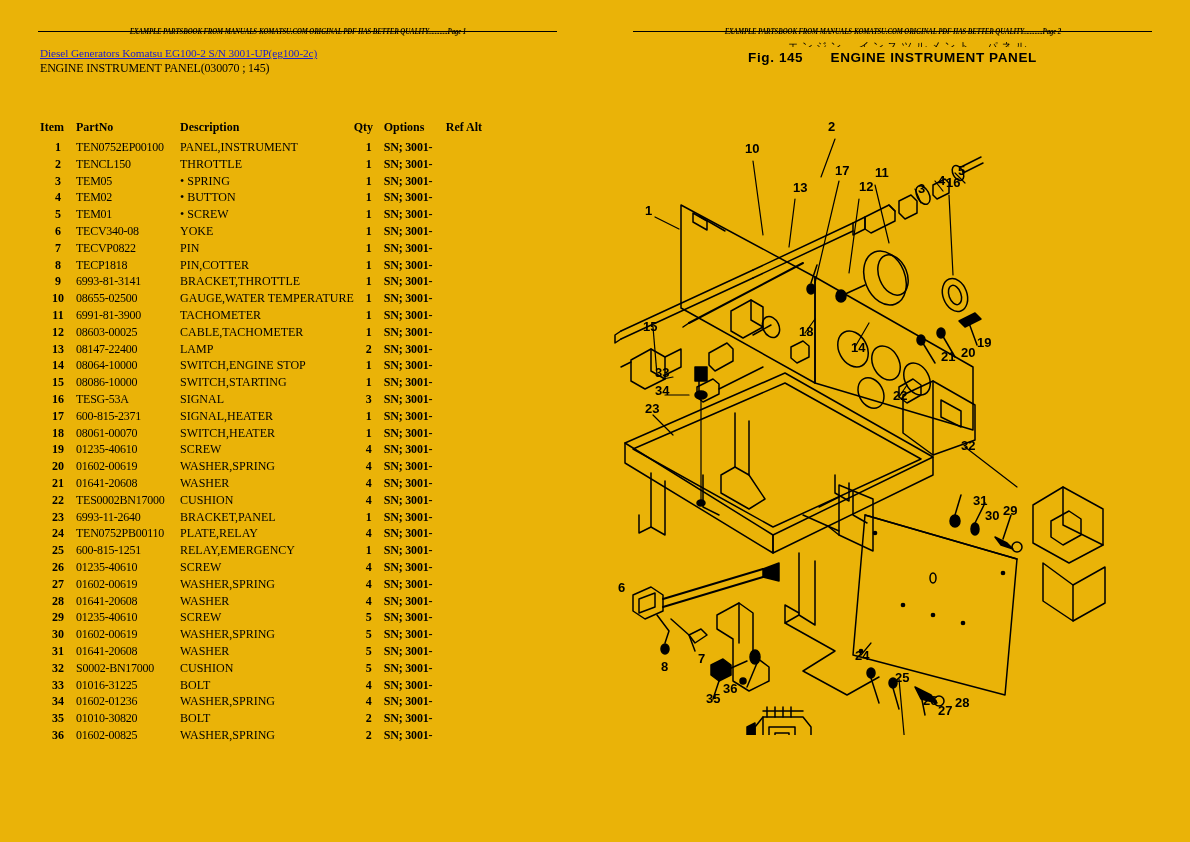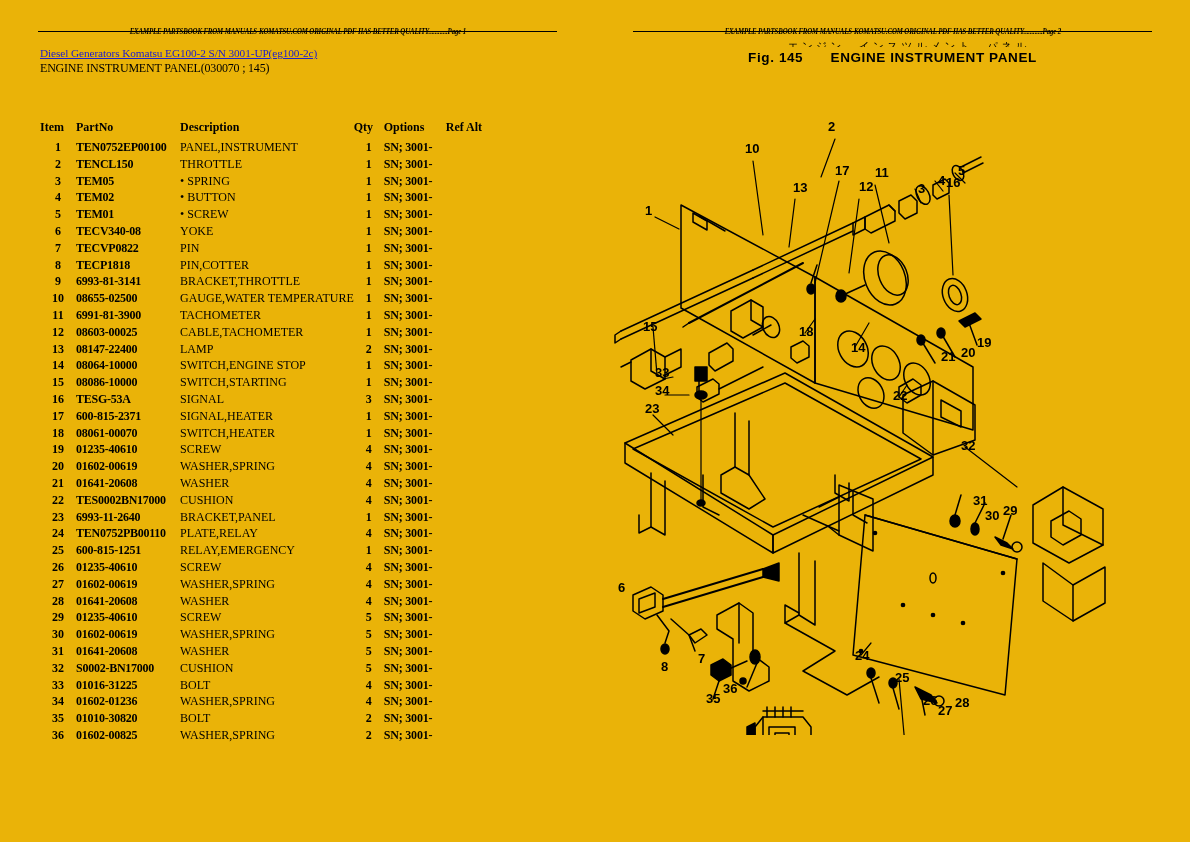--- a/index.html
+++ b/index.html
@@ -34,21 +34,21 @@
   .c-qty{width:30px;text-align:center;}
   .c-opt{width:62px;}
   .c-ref{width:54px;}
   th.c-item{text-align:center;}
   th.c-desc{text-align:center;padding-left:18px;}
   th.c-qty{text-align:center;}
   td.c-part{padding-left:2px;}
   td.c-desc{padding-left:6px;}
   td.c-opt{padding-left:6px;font-weight:bold;letter-spacing:-0.2px;}
   td.c-item,td.c-qty{font-weight:bold;}
-  td.c-part{font-weight:bold;letter-spacing:-0.25px;}
+  td.c-part{font-weight:normal;letter-spacing:-0.25px;}
 
   
   .fig-jp{position:absolute;top:38px;left:16px;width:100%;text-align:center;
           font-size:11px;letter-spacing:3px;height:9px;overflow:hidden;line-height:16px;}
   .fig-title{position:absolute;top:50px;left:0;width:100%;text-align:center;
              font-family:"Liberation Sans",sans-serif;font-weight:bold;font-size:13.5px;letter-spacing:0.6px;}
   .fig-title .figno{margin-right:23px;}
   .diagram{position:absolute;top:95px;left:8px;width:580px;height:640px;}
 </style>
 </head>

